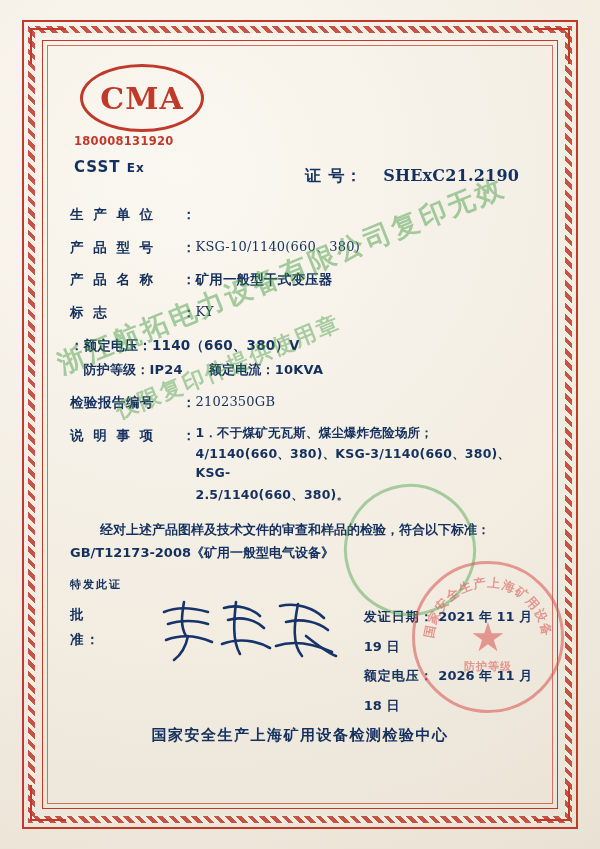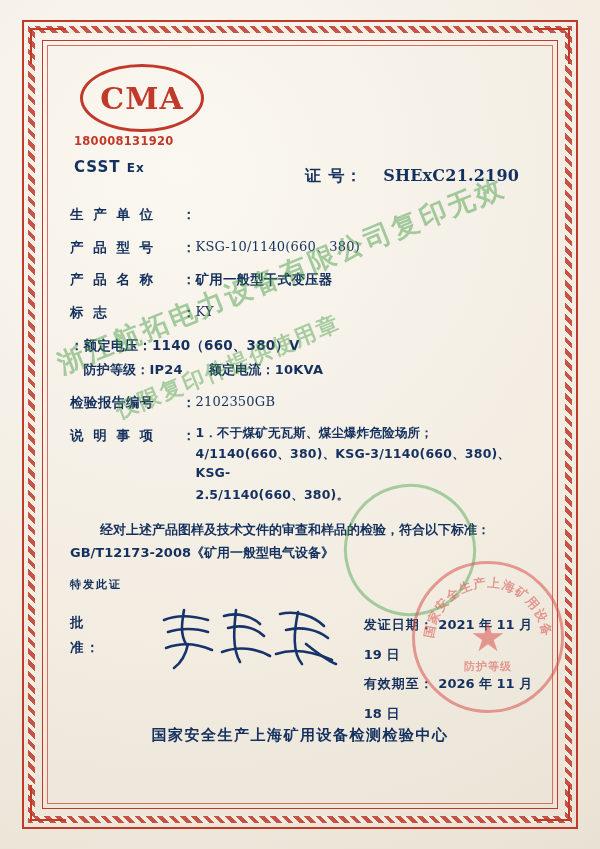--- a/index.html
+++ b/index.html
@@ -102,21 +102,21 @@
   .notes{flex:1;}
   .notes div{margin-bottom:2px;font-weight:bold;font-size:12.5px;line-height:1.55;}
 
   .para{
     margin-top:12px;font-size:13px;font-weight:bold;line-height:1.8;
   }
   .para .ind{margin-left:30px;display:block;}
   .special{margin-top:10px;font-size:11px;font-weight:bold;letter-spacing:2px;}
 
   .approve-row{
-    margin-top:14px;display:flex;align-items:flex-start;gap:47px;
+    margin-top:6px;display:flex;align-items:flex-start;gap:47px;
   }
   .approve-lbl{font-size:13.5px;font-weight:bold;letter-spacing:2px;width:52px;}
   .sign{
     position:relative;width:190px;height:64px;
   }
   .sig-svg{position:absolute;left:-4px;top:-6px;}
   .dates{
     margin-left:auto;font-size:13px;font-weight:bold;line-height:2.3;text-align:left;
   }
   .dates .d-lbl{letter-spacing:1px;}
@@ -278,21 +278,21 @@
             </g>
           </svg>
           <span style="position:absolute;opacity:0">章伯超</span>
         </span>
         <span class="dates">
           <div>
             <span class="d-lbl">发证日期：</span>
             <span>2021 年 11 月 19 日</span>
           </div>
           <div>
-            <span class="d-lbl">有效期至：</span>
+            <span class="d-lbl">额定电压：</span>
             <span>2026 年 11 月 18 日</span>
           </div>
         </span>
       </div>
 
     </div>
 
     <div class="footer">国家安全生产上海矿用设备检测检验中心</div>
   </div>
 

